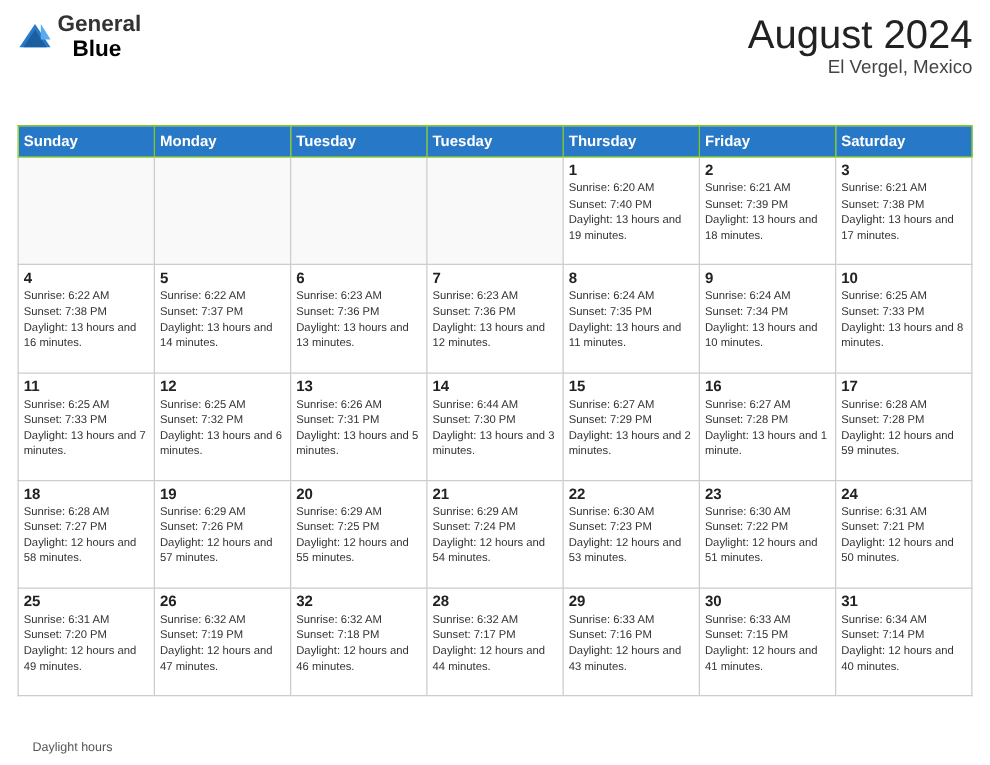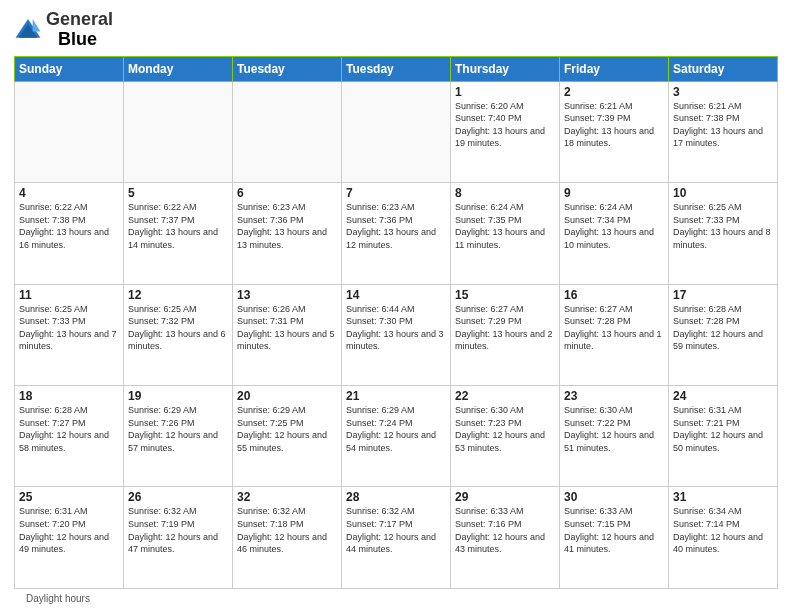--- a/index.html
+++ b/index.html
@@ -9,20 +9,21 @@
       width: 792px;
       height: 612px;
       overflow: hidden;
     }
     .page {
       width: 792px;
       height: 612px;
       padding: 10px 14px 8px 14px;
       display: flex;
       flex-direction: column;
+      gap: 32px;
     }
     .header {
       display: flex;
       justify-content: space-between;
       align-items: flex-start;
       margin-bottom: 6px;
     }
     .logo {
       display: flex;
       align-items: center;
@@ -112,20 +113,24 @@
       <svg class="logo-icon" viewBox="0 0 36 36">
         <polygon points="18,4 34,28 2,28" fill="#2878c8"></polygon>
         <polygon points="18,10 30,28 6,28" fill="#1a5fa0"></polygon>
         <polygon points="24,4 34,20 24,20" fill="#5aaaf0"></polygon>
       </svg>
       <div class="logo-text">
         <span class="logo-general">General</span><br>
         <span class="logo-blue">Blue</span>
       </div>
     </div>
+    <div class="title-block">
+      <div class="month-year">August 2024</div>
+      <div class="location">El Vergel, Mexico</div>
+    </div>
   </div>
 
   <table class="calendar">
     <thead>
       <tr id="dow-row">
           <th>Sunday</th>
           <th>Monday</th>
           <th>Tuesday</th>
           <th>Tuesday</th>
           <th>Thursday</th>

